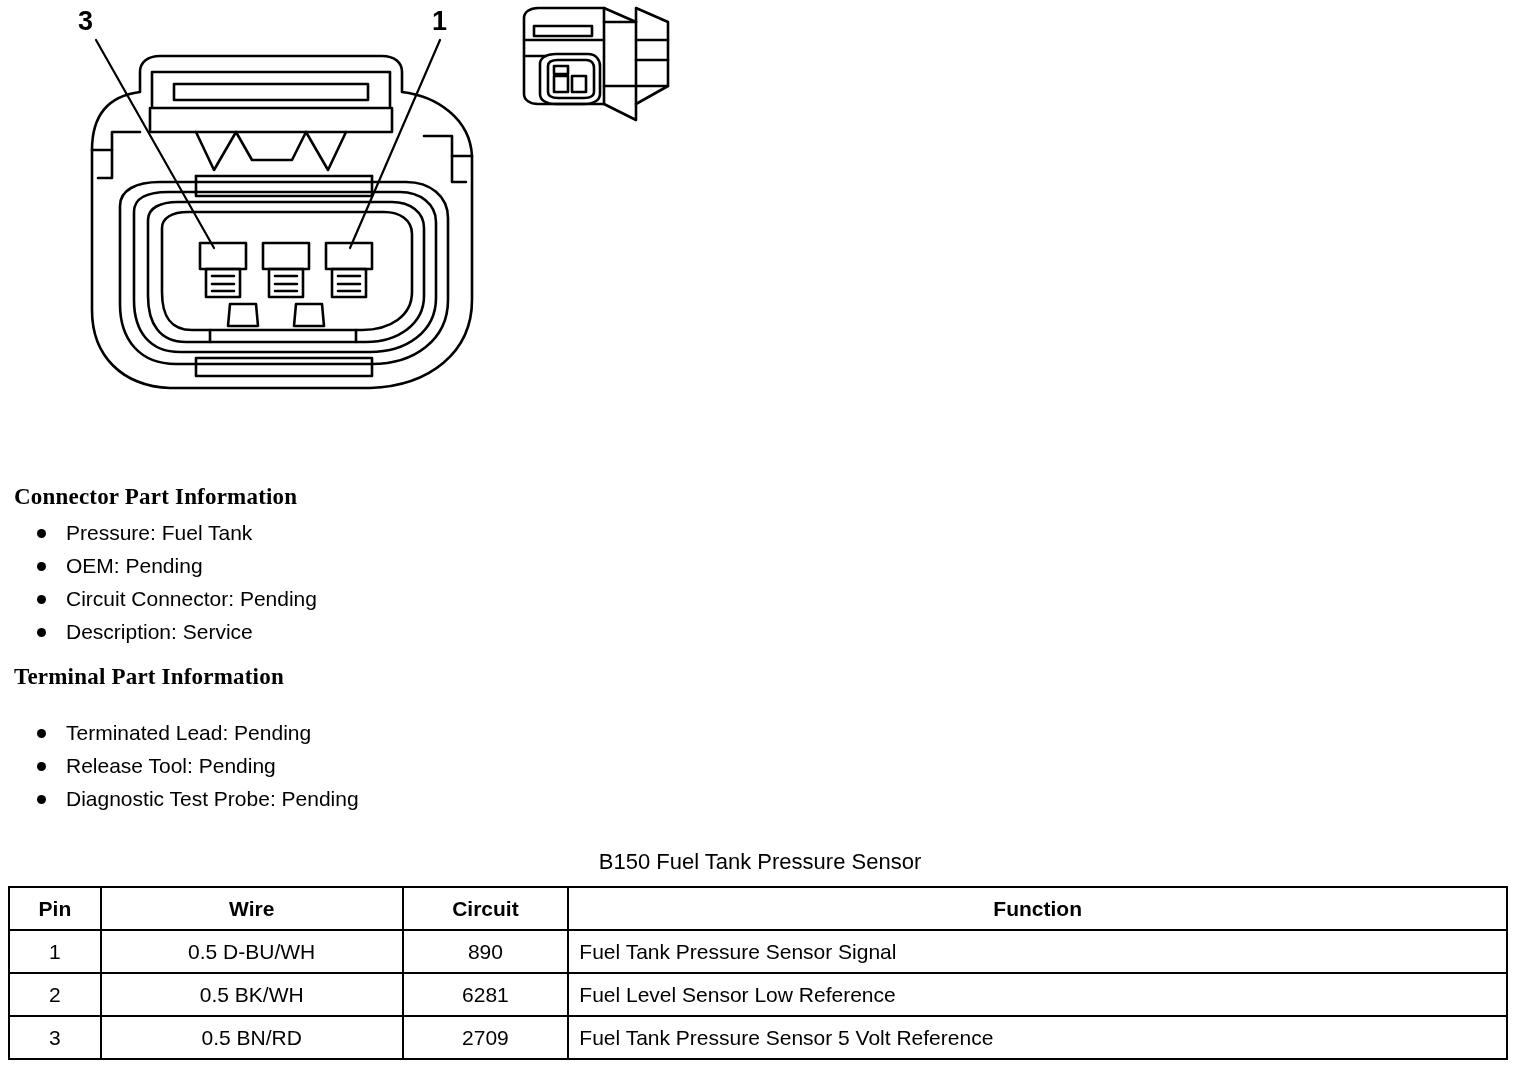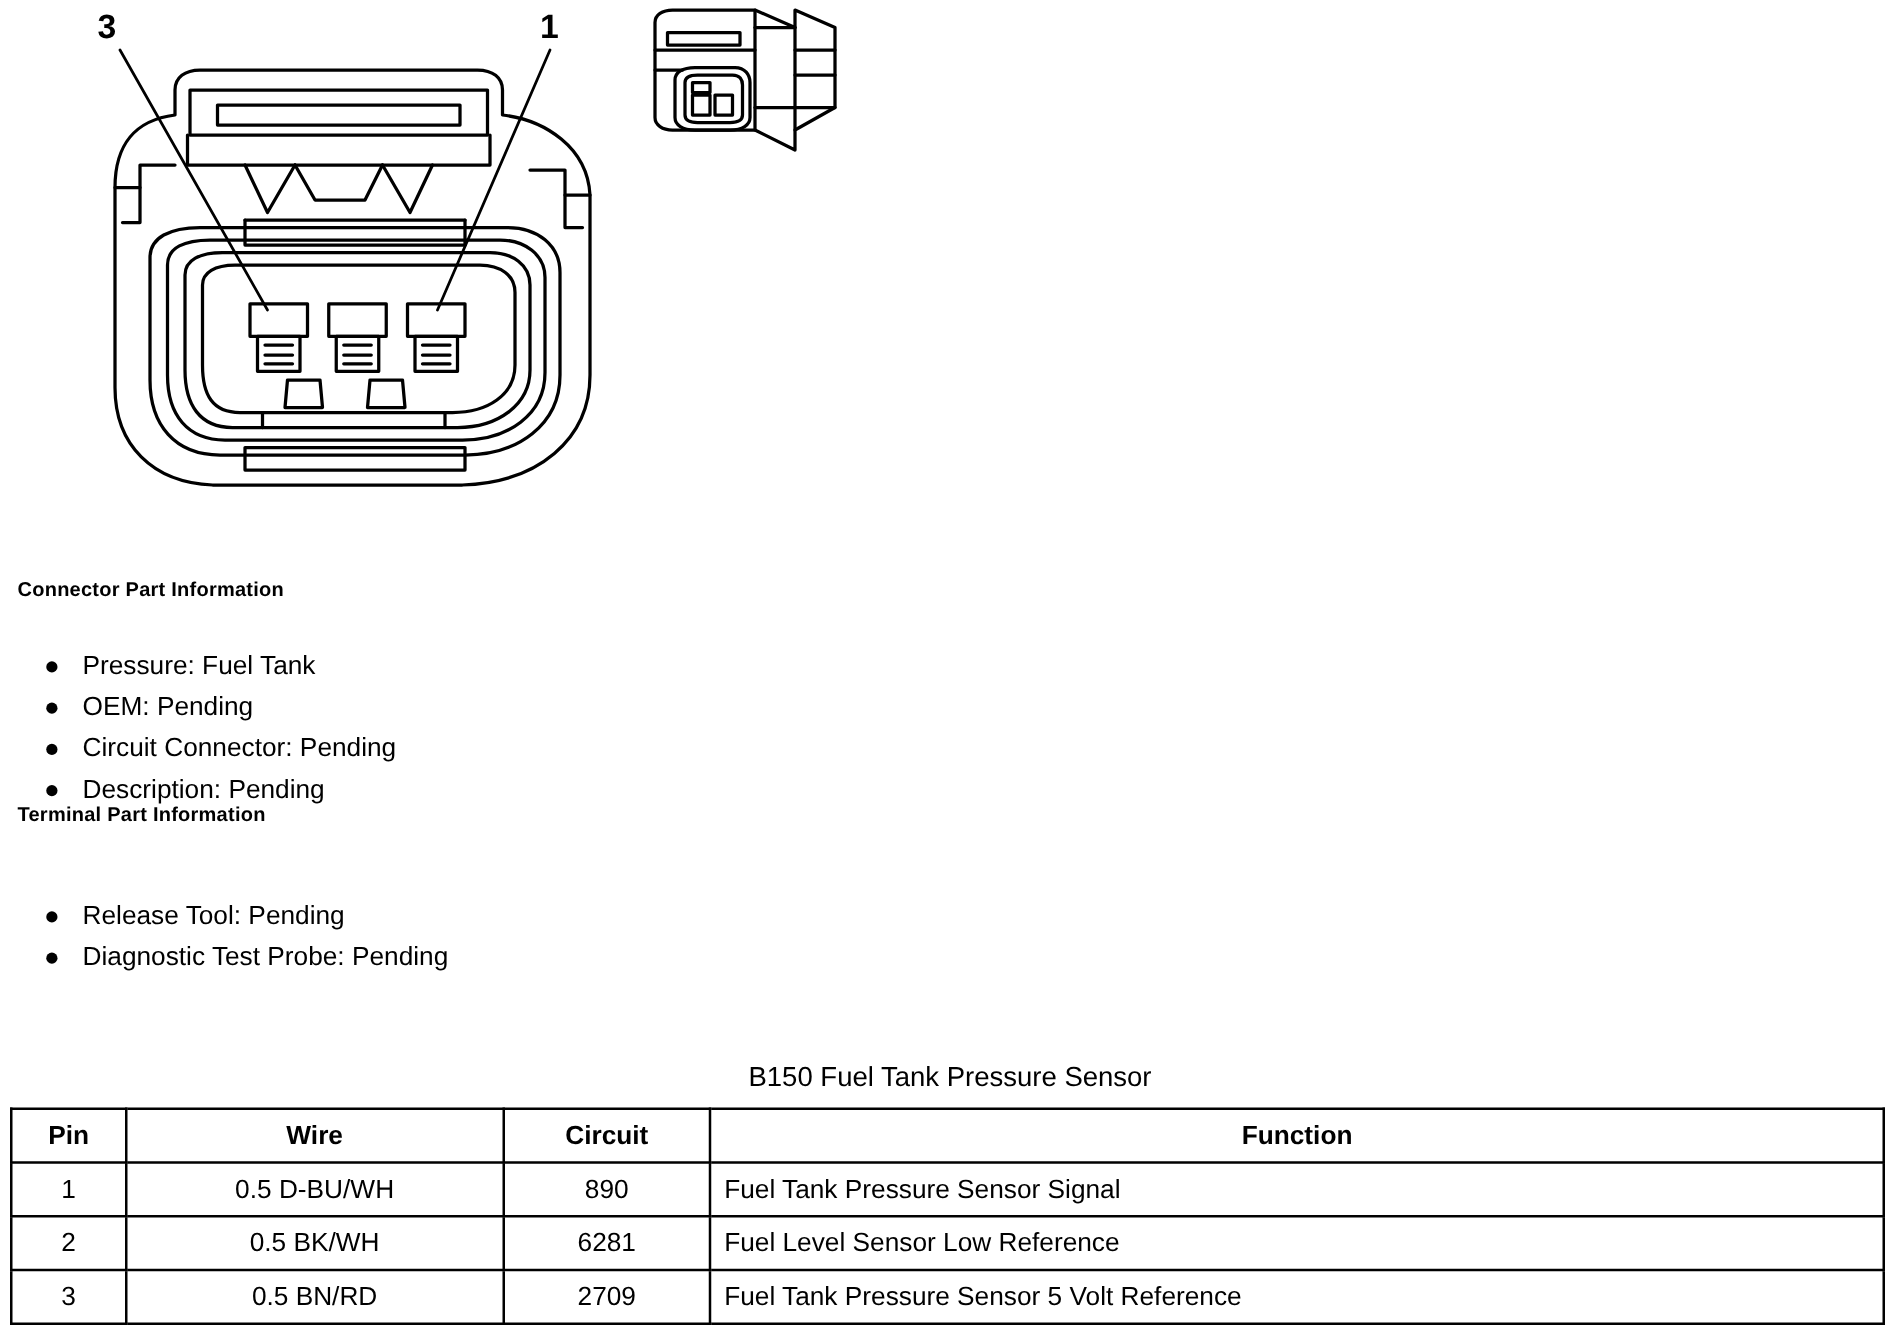--- a/index.html
+++ b/index.html
@@ -36,24 +36,25 @@
     font-weight: bold;
     color: #000;
     line-height: 1;
   }
   #callout-3 { left: 78px; top: 8px; }
   #callout-1 { left: 432px; top: 8px; }
 
   
   .section-heading {
     position: absolute;
-    font-family: Liberation Sans, sans-serif;
-    font-size: 16px;
+    font-family: Liberation Serif, serif;
+    font-size: 23px;
     font-weight: bold;
     letter-spacing: 0.2px;
+    margin-top: 20px;
   }
   #connector-part-heading { left: 14px; top: 464px; }
   #terminal-part-heading { left: 14px; top: 644px; }
 
   .bullet-list {
     position: absolute;
     margin: 0;
     padding: 0;
     list-style: none;
   }
@@ -278,27 +279,31 @@
   <li>
     <span class="bullet-dot"></span>
     <span>OEM: Pending</span>
   </li>
   <li>
     <span class="bullet-dot"></span>
     <span>Circuit Connector: Pending</span>
   </li>
   <li>
     <span class="bullet-dot"></span>
-    <span>Description: Pending</span>
+    <span>Description: Service</span>
   </li>
 </ul>
 
 <div class="section-heading" id="terminal-part-heading">Terminal Part Information</div>
 
 <ul class="bullet-list" id="terminal-part-list">
+  <li>
+    <span class="bullet-dot"></span>
+    <span>Terminated Lead: Pending</span>
+  </li>
   <li>
     <span class="bullet-dot"></span>
     <span>Release Tool: Pending</span>
   </li>
   <li>
     <span class="bullet-dot"></span>
     <span>Diagnostic Test Probe: Pending</span>
   </li>
 </ul>
 

